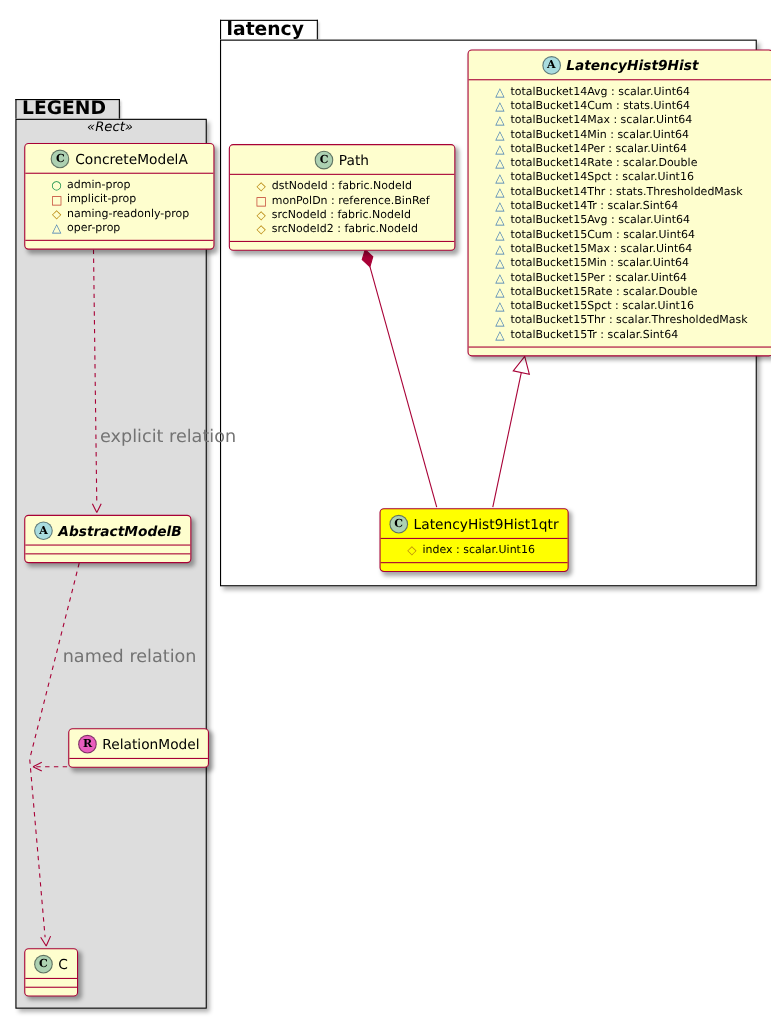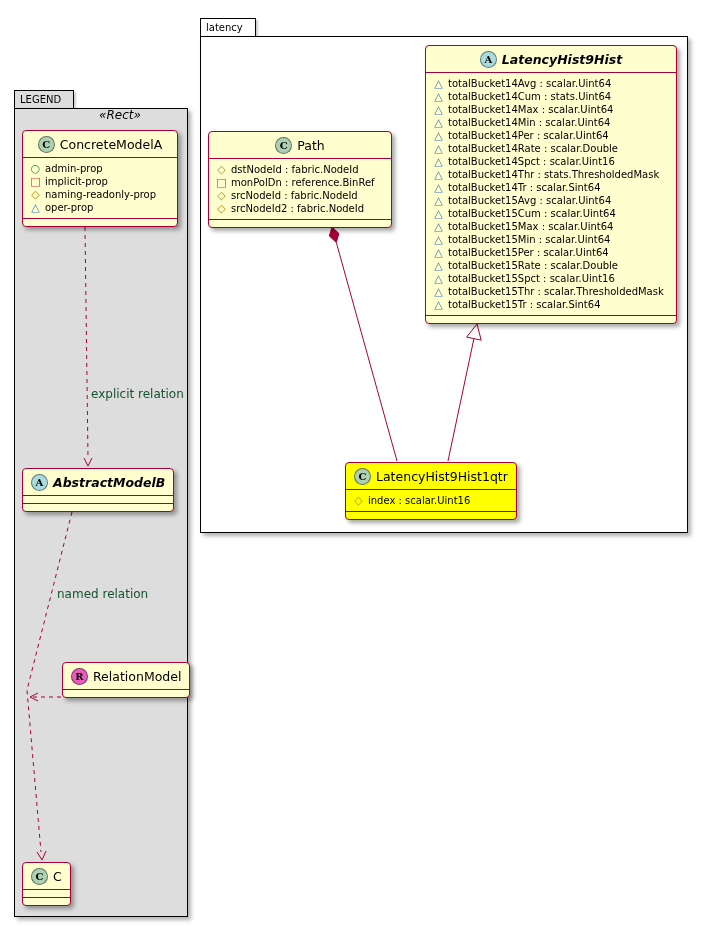--- a/index.html
+++ b/index.html
@@ -6,21 +6,21 @@
   body{
     width:701px;height:927px;position:relative;background:#ffffff;
     font-family:"DejaVu Sans","Liberation Sans",sans-serif;color:#000;
   }
   #stage{position:absolute;left:0;top:0;width:701px;height:927px;overflow:hidden;}
 
   
   .pkg{position:absolute;z-index:0;}
   .pkg .tab{
     position:absolute;left:0;top:0;border:1.5px solid #000;border-bottom:none;
-    background:#fff;font-weight:normal;font-size:10px;line-height:15px;
+    background:#fff;font-weight:bold;font-size:17px;line-height:15px;
     padding:1px 12px 1px 5px;box-shadow:2px 2px 2px rgba(0,0,0,.2);
   }
   .pkg .body{
     position:absolute;left:0;border:1.5px solid #000;background:#fff;
     box-shadow:3px 3px 4px rgba(0,0,0,.3);
   }
   .pkg.legend .tab{background:#DDDDDD;}
   .pkg.legend .body{background:#DDDDDD;}
 
   
@@ -36,35 +36,35 @@
   }
   .cname.it{font-style:italic;font-weight:600;}
   .spot{
     flex:0 0 15px;width:15px;height:15px;border-radius:50%;
     border:1px solid rgba(0,0,0,.45);display:flex;align-items:center;justify-content:center;
     font-family:"DejaVu Serif","Liberation Serif",serif;font-weight:bold;font-size:10px;
   }
   .spot-c{background:#ADD1B2;}
   .spot-a{background:#A9DCDF;}
   .spot-r{background:#E95DBD;}
-  .attrs{padding:4px 6px;border-bottom:1px solid #A80036;}
+  .attrs{padding:4px 22px;border-bottom:1px solid #A80036;}
   .attrs.empty{height:7px;padding:0;}
   .attr{display:flex;align-items:center;gap:3px;font-size:10px;line-height:13px;white-space:nowrap;}
   .methods{height:7px;}
   .public-icon,.private-icon,.protected-icon,.package-private-icon{
     flex:0 0 13px;width:13px;text-align:center;font-size:11px;line-height:13px;display:inline-block;
   }
   .public-icon::before{content:"○";color:#0B8A43;}
   .private-icon::before{content:"□";color:#C0392B;}
   .protected-icon::before{content:"◇";color:#B8860B;}
   .package-private-icon::before{content:"△";color:#3C78B4;}
 
   
   svg.rel{position:absolute;left:0;top:0;z-index:1;}
-  .edge-label{position:absolute;z-index:3;font-size:12px;color:#14532d;white-space:nowrap;}
+  .edge-label{position:absolute;z-index:3;font-size:16px;color:#737373;white-space:nowrap;}
   .stereo{position:absolute;z-index:3;font-size:12px;font-style:italic;text-align:center;}
 </style>
 </head>
 <body>
 
 <div id="stage">
 
   <div class="pkg legend" style="left:14px;top:90px;width:149px;height:825px;">
     <div class="tab">
       <span>LEGEND</span>
@@ -87,21 +87,21 @@
       <path d="M42,860 L37,852 M42,860 L46,851"></path>
       <path d="M61,697 L30,697" stroke-dasharray="4,4"></path>
       <path d="M30,697 L38,693 M30,697 L38,701"></path>
       <path d="M336.3,242.4 L397,461"></path>
       <path d="M448,461 L473.9,338.7"></path>
     </g>
     <polygon points="332,227 338.9,233.4 336.3,242.4 329.3,236" fill="#A80036" stroke="#A80036"></polygon>
     <polygon points="477,324 481.2,340.2 466.6,337.1" fill="#FFFFFF" stroke="#A80036"></polygon>
   </svg>
 
-  <div class="stereo" style="left:14px;top:108px;width:172px;margin-left:20px;">«Rect»</div>
+  <div class="stereo" style="left:14px;top:108px;width:172px;">«Rect»</div>
   <div class="edge-label" style="left:91px;top:387px;">explicit relation</div>
   <div class="edge-label" style="left:57px;top:587px;">named relation</div>
 
   <div class="cls" style="left:22px;top:130px;min-width:154px;">
     <div class="ct">
       <span class="spot spot-c">C</span>
       <span class="cname">ConcreteModelA</span>
     </div>
     <div class="attrs">
       <div class="attr">

